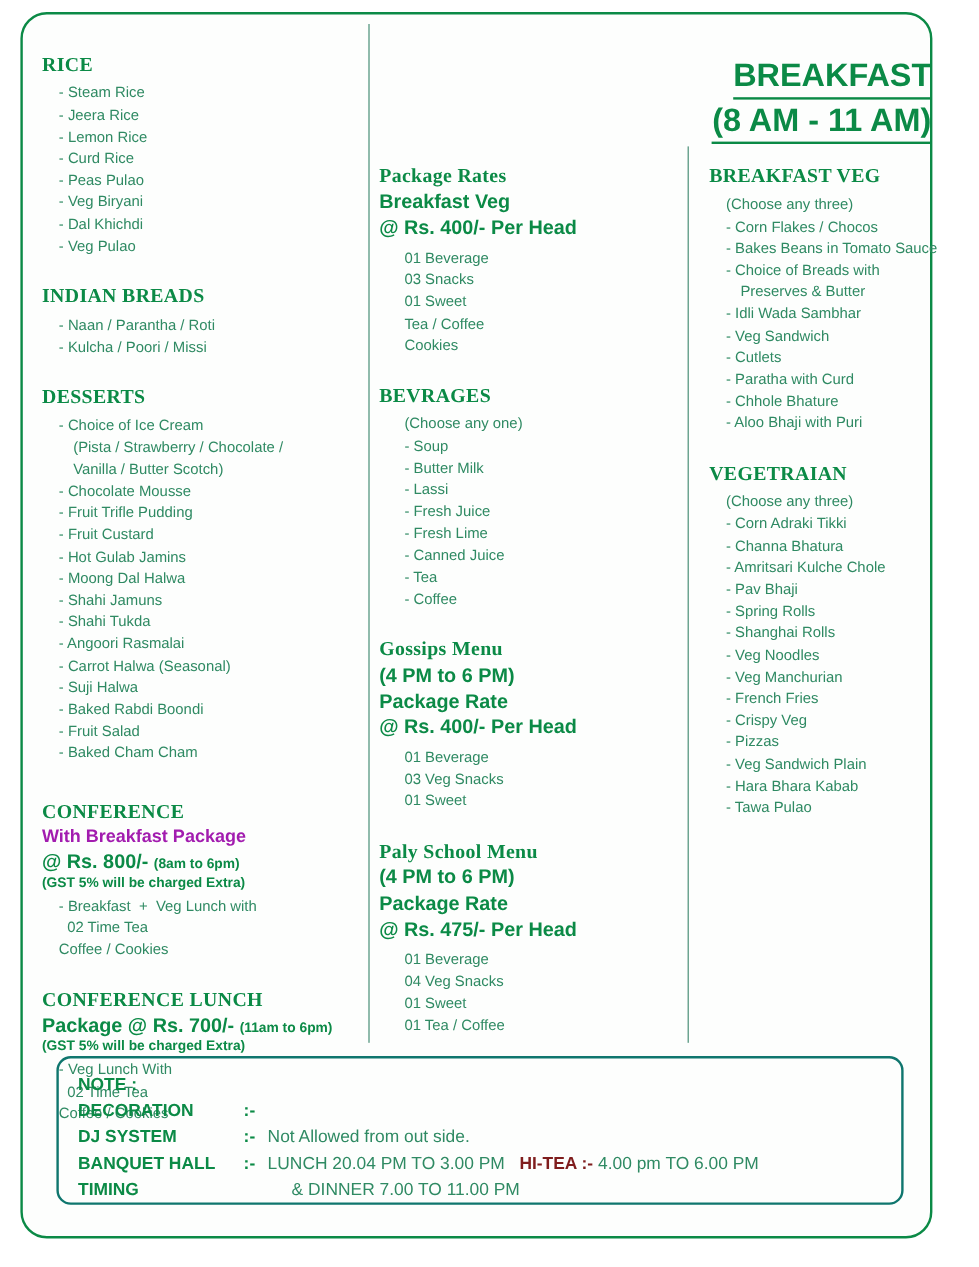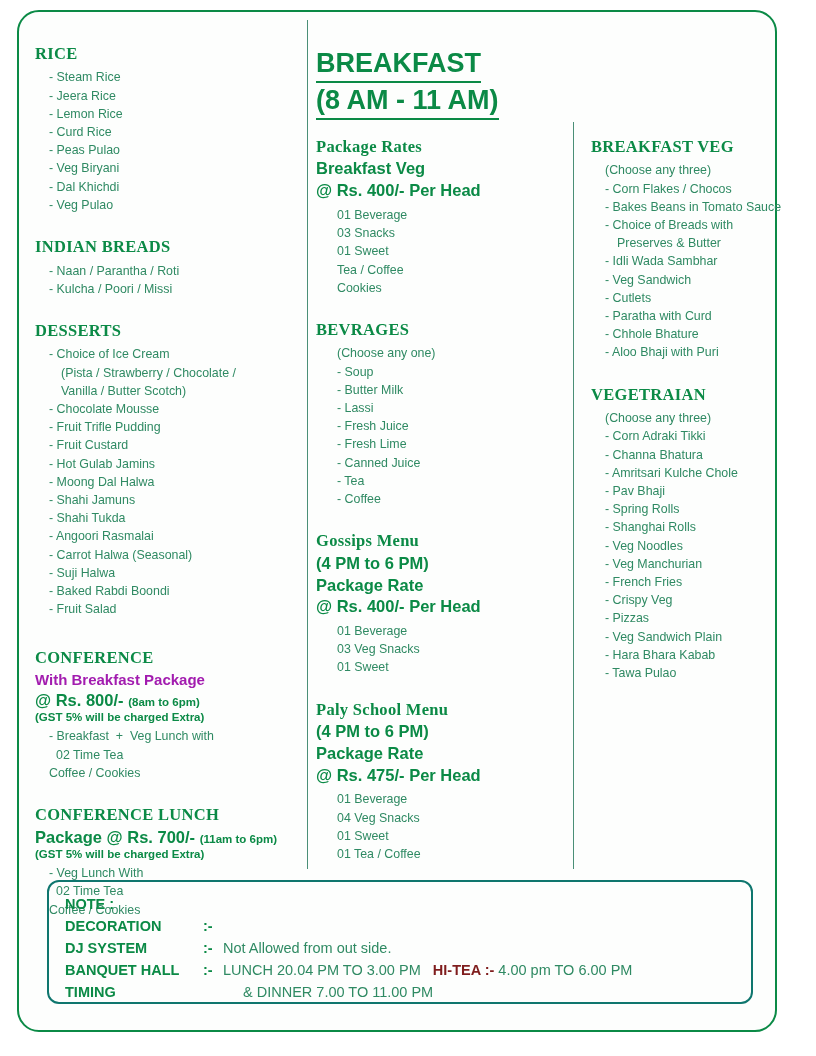--- a/index.html
+++ b/index.html
@@ -96,21 +96,21 @@
 
   .blockgap { height: 19px; }
   .blockgap-lg { height: 26px; }
 
   
   .title-wrap {
     position: absolute;
     left: 297px;
     top: 34px;
     width: 460px;
-    text-align: left;
+    text-align: right;
   }
   .title-line {
     display: inline-block;
     font-family: "Liberation Sans", sans-serif;
     font-weight: bold;
     font-size: 27px;
     color: #0b8a46;
     line-height: 1.26;
     border-bottom: 2.5px solid #0b8a46;
     padding-bottom: 1px;
@@ -216,20 +216,21 @@
         <li class="indent1">- Fruit Custard</li>
         <li class="indent1">- Hot Gulab Jamins</li>
         <li class="indent1">- Moong Dal Halwa</li>
         <li class="indent1">- Shahi Jamuns</li>
         <li class="indent1">- Shahi Tukda</li>
         <li class="indent1">- Angoori Rasmalai</li>
         <li class="indent1">- Carrot Halwa (Seasonal)</li>
         <li class="indent1">- Suji Halwa</li>
         <li class="indent1">- Baked Rabdi Boondi</li>
         <li class="indent1">- Fruit Salad</li>
+        <li class="indent1">- Baked Cham Cham</li>
       </ul>
     </div>
 
     <div class="blockgap-lg"></div>
 
     <div>
       <div class="h-serif">CONFERENCE</div>
       <div class="h-sans">With Breakfast Package</div>
       <div class="h-sans-lg">
         <span>@ Rs. 800</span><span>/-</span>

